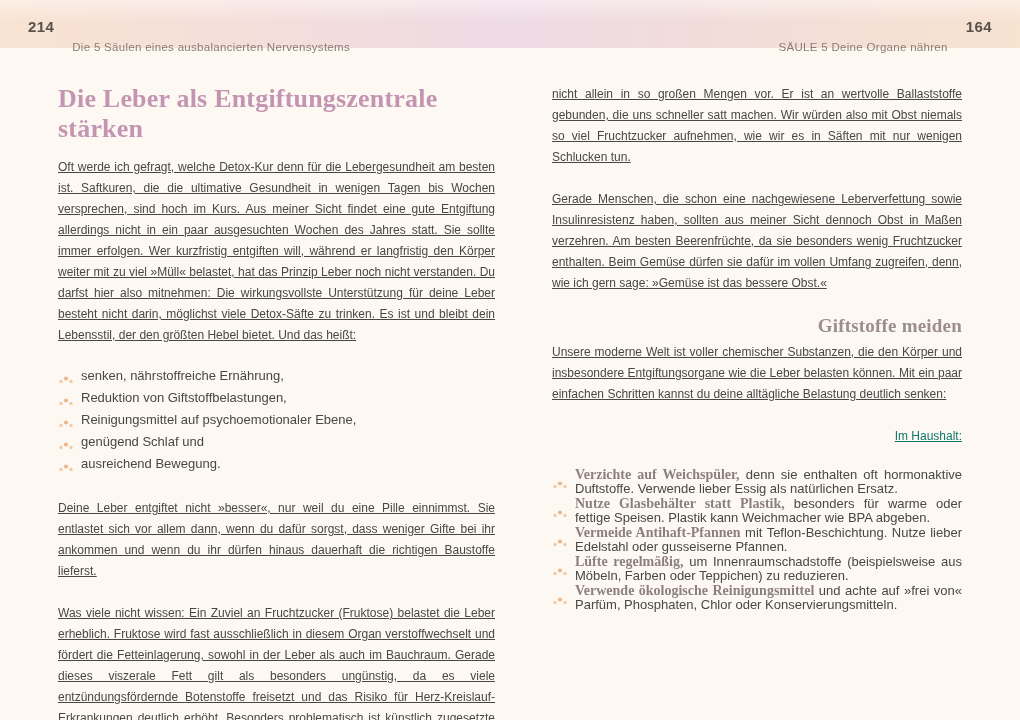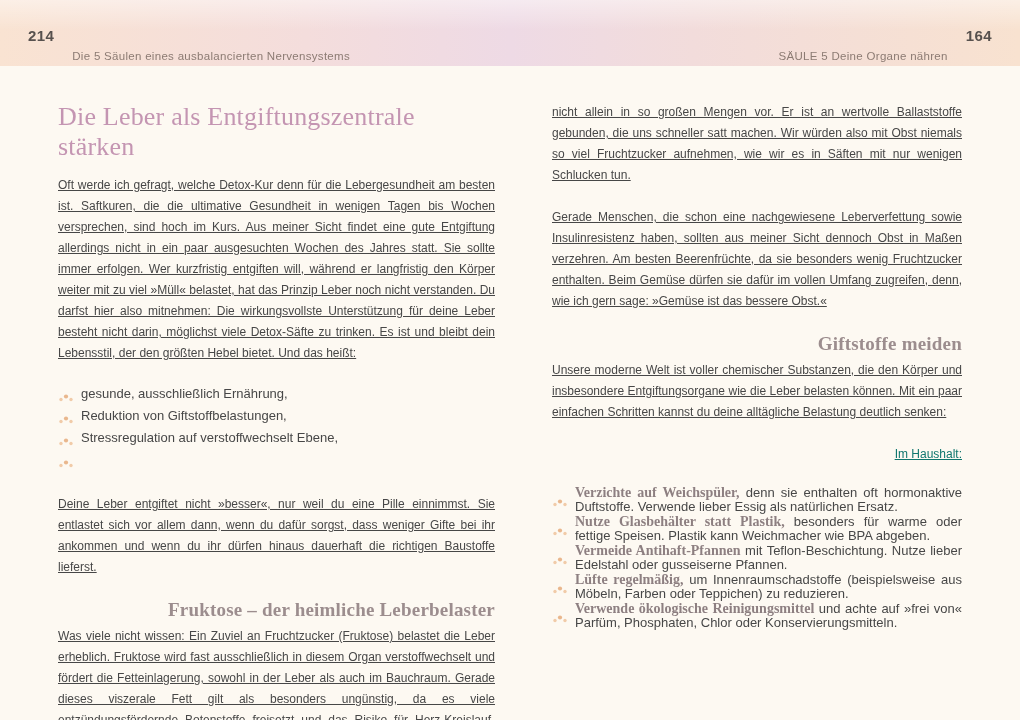--- a/index.html
+++ b/index.html
@@ -5,21 +5,21 @@
   html,body{margin:0;padding:0;}
   body{
     width:1020px;height:720px;
     background:#fdf9f2;
     font-family:"Liberation Sans", sans-serif;
     color:#474747;
     overflow:hidden;
   }
   
   .topbar{
-    height:66px;
+    height:48px;
     background:
       linear-gradient(180deg, rgba(255,255,255,0.45) 0%, rgba(255,255,255,0) 45%),
       linear-gradient(90deg,#f9e3d2 0%,#f4dddc 30%,#eedae5 50%,#f2dcdb 68%,#f8e2d0 100%);
     display:flex;justify-content:space-between;align-items:center;
     padding:4px 28px 0 28px;box-sizing:border-box;
   }
   .head-group{display:flex;align-items:center;gap:18px;}
   .pagenum{font-size:15px;font-weight:bold;color:#57514e;letter-spacing:0.4px;}
   .runhead{font-size:11.5px;color:#8c7b73;letter-spacing:0.3px;margin-top:42px;}
   
@@ -27,21 +27,21 @@
     display:flex;
     padding:36px 58px 0 58px;
     gap:57px;
     box-sizing:border-box;
   }
   .page{box-sizing:border-box;}
   .page-left{width:437px;flex:0 0 437px;}
   .page-right{width:410px;flex:0 0 410px;}
   h1{
     font-family:"Liberation Serif", serif;
-    font-weight:400;
+    font-weight:700;
     color:#c495b2;
     font-size:26px;
     letter-spacing:0.2px;
     margin:0 0 13px 0;
   }
   h2{
     font-family:"Liberation Serif", serif;
     font-weight:600;
     color:#9c8d8e;
     font-size:19px;
@@ -92,52 +92,60 @@
       <h1>Die Leber als Entgiftungszentrale stärken</h1>
       <p>Oft werde ich gefragt, welche Detox-Kur denn für die Lebergesundheit am besten ist. Saftkuren, die die ultimative Gesundheit in wenigen Tagen bis Wochen versprechen, sind hoch im Kurs. Aus meiner Sicht findet eine gute Entgiftung allerdings nicht in ein paar ausgesuchten Wochen des Jahres statt. Sie sollte immer erfolgen. Wer kurzfristig entgiften will, während er langfristig den Körper weiter mit zu viel »Müll« belastet, hat das Prinzip Leber noch nicht verstanden. Du darfst hier also mitnehmen: Die wirkungsvollste Unterstützung für deine Leber besteht nicht darin, möglichst viele Detox-Säfte zu trinken. Es ist und bleibt dein Lebensstil, der den größten Hebel bietet. Und das heißt:</p>
       <ul>
 
           <li>
             <span class="tri"><svg width="16" height="10" viewBox="0 0 16 10">
                 <circle cx="3" cy="6.5" r="1.7" fill="#f1cba8"></circle>
                 <circle cx="8" cy="3.5" r="2.1" fill="#e9b78d"></circle>
                 <circle cx="13" cy="6.5" r="1.7" fill="#f1cba8"></circle>
               </svg></span>
-            <span class="btxt">gesunde, ausschließlich Ernährung,</span>
+            <span class="btxt">senken, nährstoffreiche Ernährung,</span>
           </li>
 
           <li>
             <span class="tri"><svg width="16" height="10" viewBox="0 0 16 10">
                 <circle cx="3" cy="6.5" r="1.7" fill="#f1cba8"></circle>
                 <circle cx="8" cy="3.5" r="2.1" fill="#e9b78d"></circle>
                 <circle cx="13" cy="6.5" r="1.7" fill="#f1cba8"></circle>
               </svg></span>
             <span class="btxt">Reduktion von Giftstoffbelastungen,</span>
           </li>
 
           <li>
             <span class="tri"><svg width="16" height="10" viewBox="0 0 16 10">
                 <circle cx="3" cy="6.5" r="1.7" fill="#f1cba8"></circle>
                 <circle cx="8" cy="3.5" r="2.1" fill="#e9b78d"></circle>
                 <circle cx="13" cy="6.5" r="1.7" fill="#f1cba8"></circle>
               </svg></span>
-            <span class="btxt">Stressregulation auf verstoffwechselt Ebene,</span>
-          </li>
-
-
-          <li>
-            <span class="tri"><svg width="16" height="10" viewBox="0 0 16 10">
-                <circle cx="3" cy="6.5" r="1.7" fill="#f1cba8"></circle>
-                <circle cx="8" cy="3.5" r="2.1" fill="#e9b78d"></circle>
-                <circle cx="13" cy="6.5" r="1.7" fill="#f1cba8"></circle>
-              </svg></span>
+            <span class="btxt">Reinigungsmittel auf psychoemotionaler Ebene,</span>
+          </li>
+
+          <li>
+            <span class="tri"><svg width="16" height="10" viewBox="0 0 16 10">
+                <circle cx="3" cy="6.5" r="1.7" fill="#f1cba8"></circle>
+                <circle cx="8" cy="3.5" r="2.1" fill="#e9b78d"></circle>
+                <circle cx="13" cy="6.5" r="1.7" fill="#f1cba8"></circle>
+              </svg></span>
+            <span class="btxt">genügend Schlaf und</span>
+          </li>
+
+          <li>
+            <span class="tri"><svg width="16" height="10" viewBox="0 0 16 10">
+                <circle cx="3" cy="6.5" r="1.7" fill="#f1cba8"></circle>
+                <circle cx="8" cy="3.5" r="2.1" fill="#e9b78d"></circle>
+                <circle cx="13" cy="6.5" r="1.7" fill="#f1cba8"></circle>
+              </svg></span>
+            <span class="btxt">ausreichend Bewegung.</span>
           </li>
         </ul>
       <p>Deine Leber entgiftet nicht »besser«, nur weil du eine Pille einnimmst. Sie entlastet sich vor allem dann, wenn du dafür sorgst, dass weniger Gifte bei ihr ankommen und wenn du ihr dürfen hinaus dauerhaft die richtigen Baustoffe lieferst.</p>
-      <h2>Fruktose – der heimliche Leberbelaster</h2>
       <p>Was viele nicht wissen: Ein Zuviel an Fruchtzucker (Fruktose) belastet die Leber erheblich. Fruktose wird fast ausschließlich in diesem Organ verstoffwechselt und fördert die Fetteinlagerung, sowohl in der Leber als auch im Bauchraum. Gerade dieses viszerale Fett gilt als besonders ungünstig, da es viele entzündungsfördernde Botenstoffe freisetzt und das Risiko für Herz-Kreislauf-Erkrankungen deutlich erhöht. Besonders problematisch ist künstlich zugesetzte Fruktose in Softdrinks, Süßigkeiten und versteckt in Fertigprodukten. Selbst schlanke Menschen entwickeln aufgrund der Fruktosemast nicht selten eine Fettleber, weshalb man sie dann auch gern als TOFIs bezeichnet (Thin outside, fat inside).</p>
 
     </section>
 
     <section class="page page-right">
       <p>nicht allein in so großen Mengen vor. Er ist an wertvolle Ballaststoffe gebunden, die uns schneller satt machen. Wir würden also mit Obst niemals so viel Fruchtzucker aufnehmen, wie wir es in Säften mit nur wenigen Schlucken tun.</p>
       <p>Gerade Menschen, die schon eine nachgewiesene Leberverfettung sowie Insulinresistenz haben, sollten aus meiner Sicht dennoch Obst in Maßen verzehren. Am besten Beerenfrüchte, da sie besonders wenig Fruchtzucker enthalten. Beim Gemüse dürfen sie dafür im vollen Umfang zugreifen, denn, wie ich gern sage: »Gemüse ist das bessere Obst.«</p>
       <h2>Giftstoffe meiden</h2>
       <p>Unsere moderne Welt ist voller chemischer Substanzen, die den Körper und insbesondere Entgiftungsorgane wie die Leber belasten können. Mit ein paar einfachen Schritten kannst du deine alltägliche Belastung deutlich senken:</p>
       <p class="label">Im Haushalt:</p>

